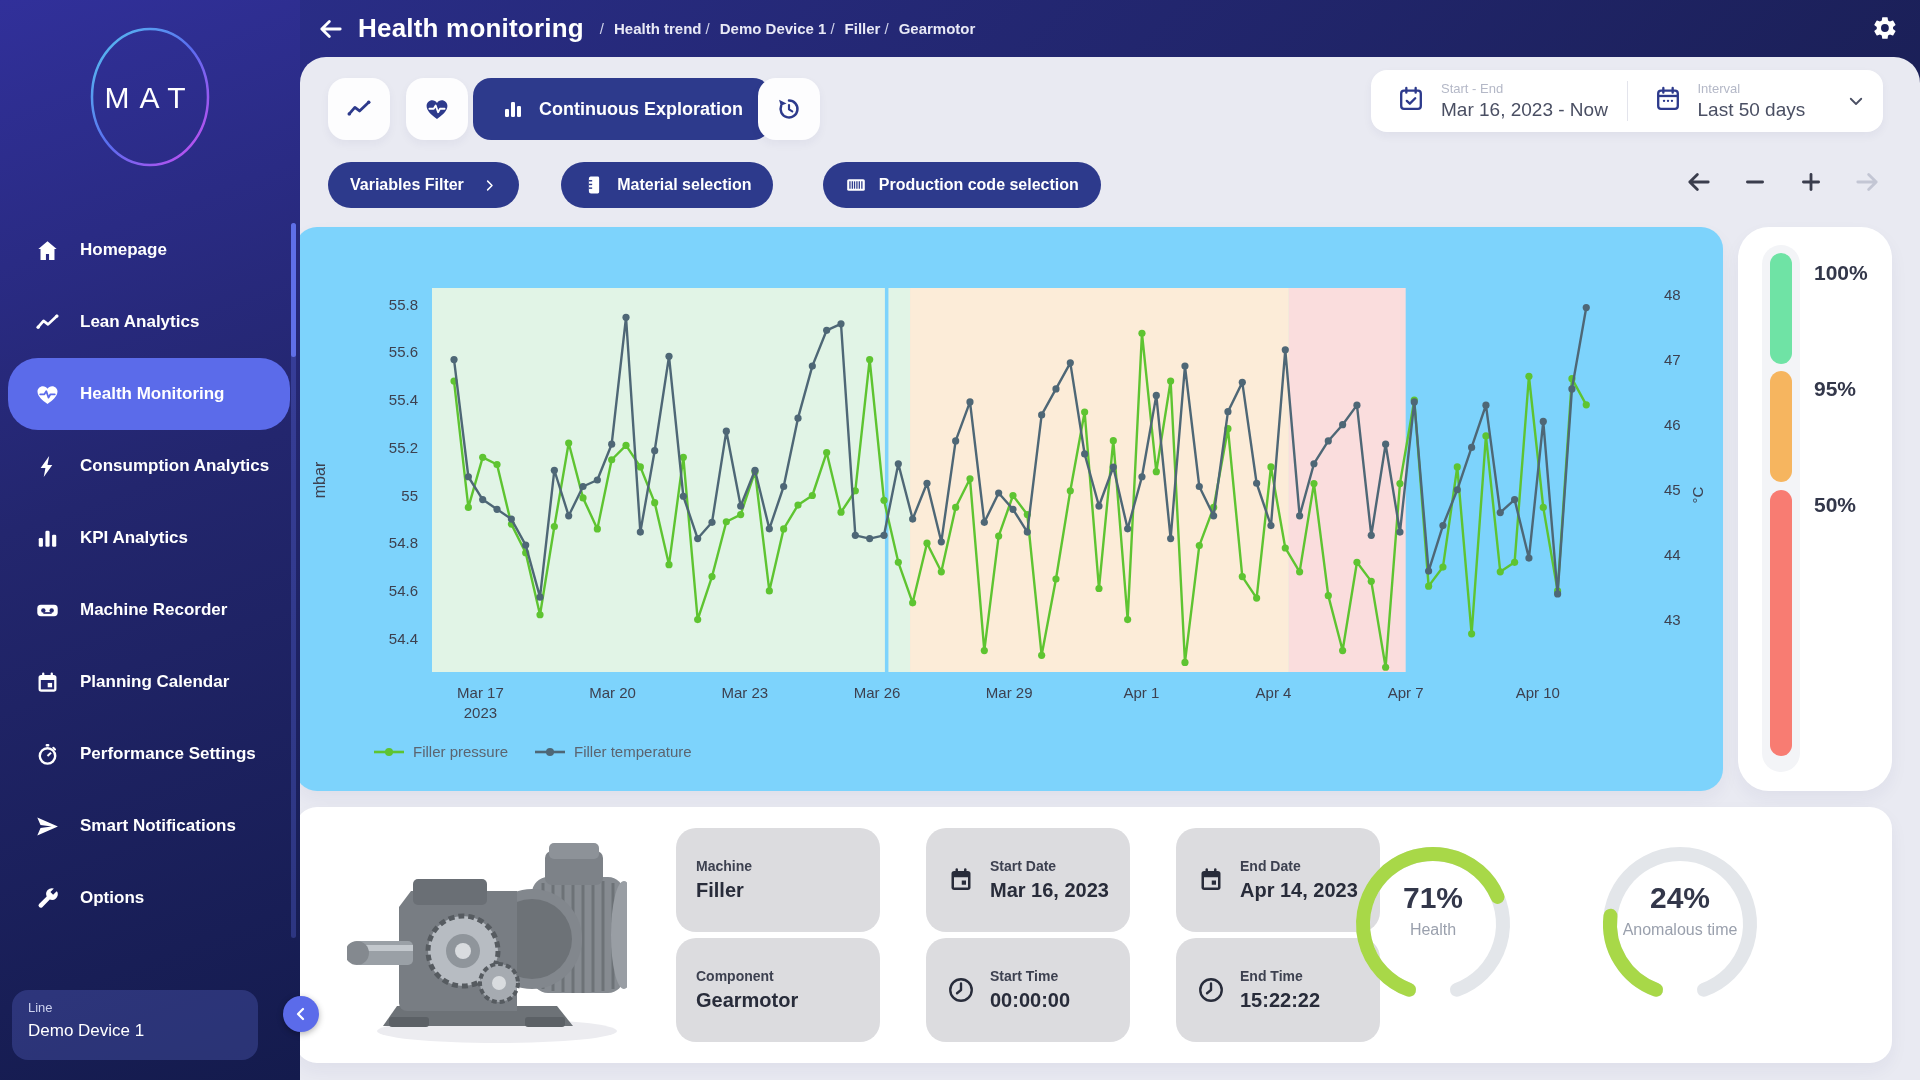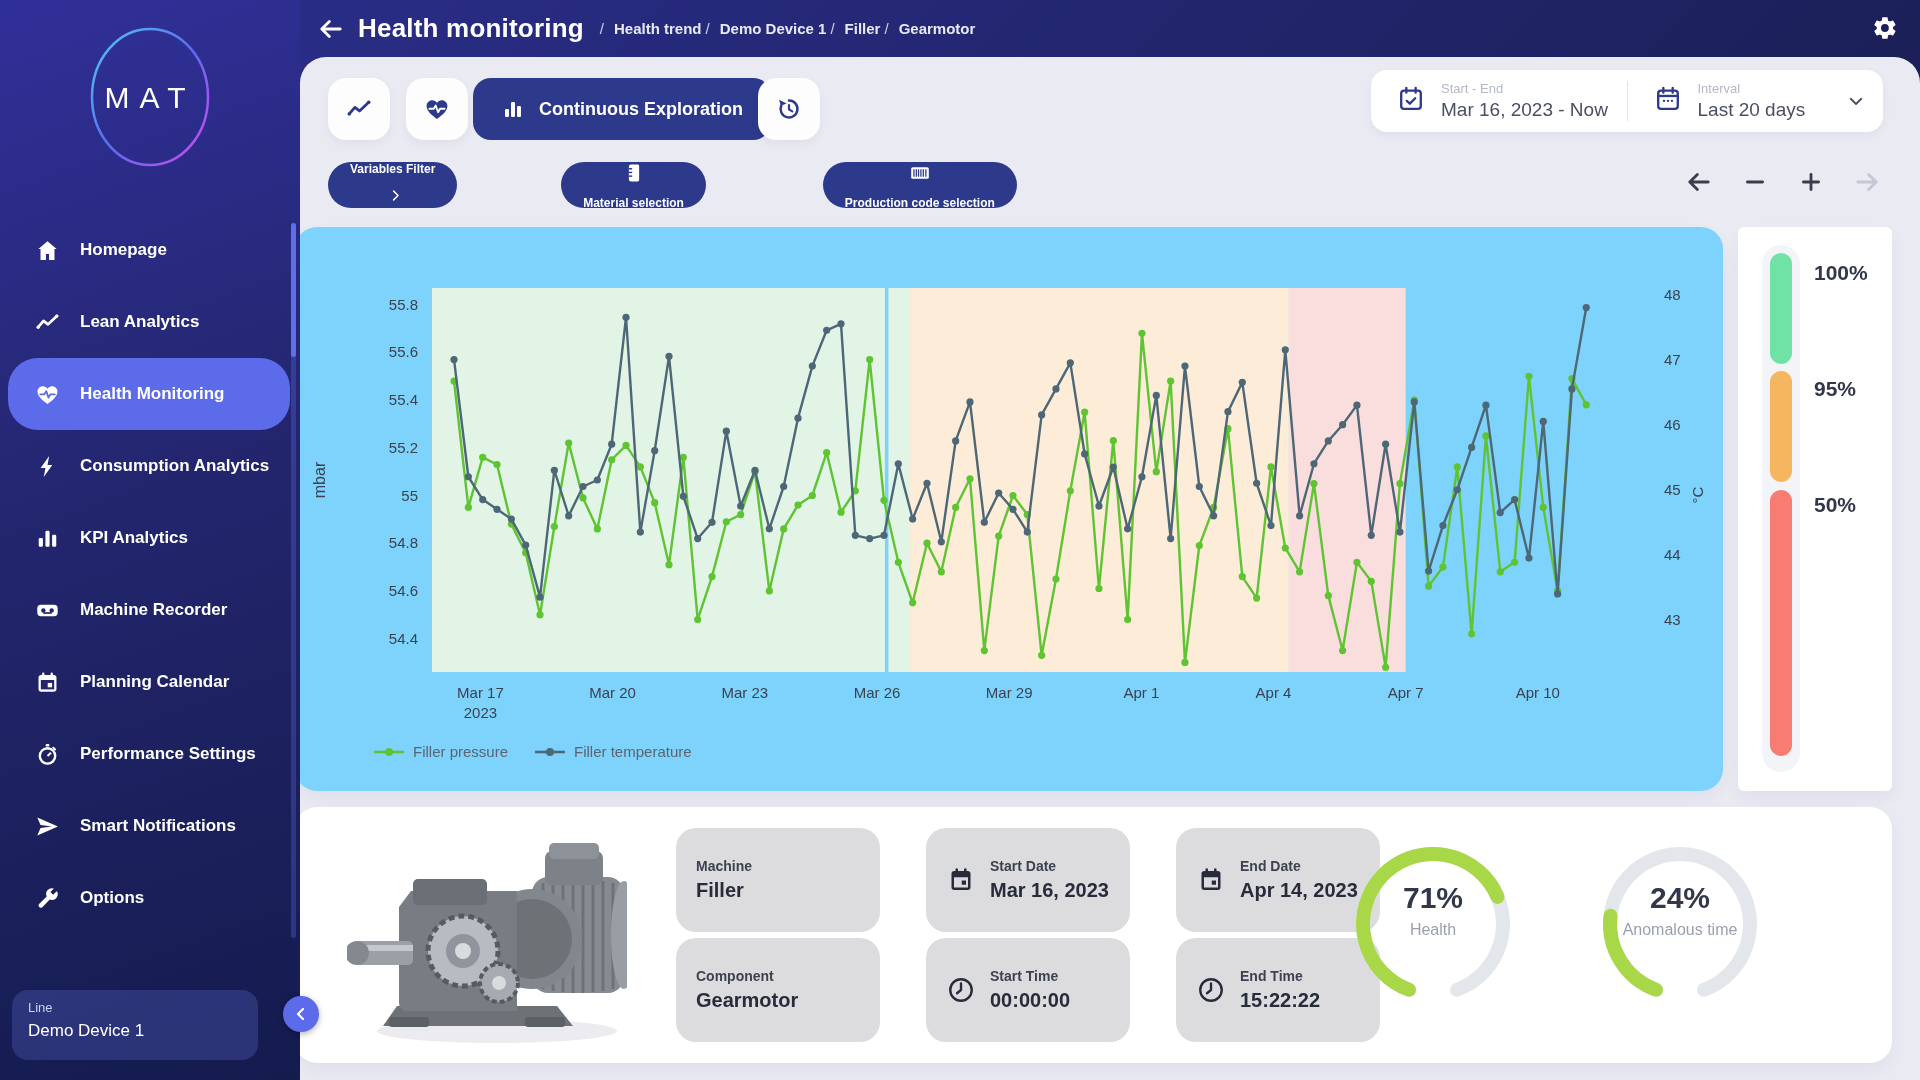--- a/index.html
+++ b/index.html
@@ -53,32 +53,32 @@
   #range-card { position:absolute; right:37px; top:13px; width:512px; height:62px;
     background:#ffffff; border-radius:16px; display:flex; align-items:center;
     box-shadow:0 4px 10px rgba(40,45,90,.05); }
   .range-seg { flex:1; display:flex; align-items:center; padding-left:26px; gap:16px; cursor:pointer; }
   .range-div { width:1px; height:40px; background:#e3e4ec; }
   .range-texts .rlabel { font-size:13px; color:#b4b8c7; }
   .range-texts .rvalue { font-size:19px; color:#4a4f63; margin-top:3px; }
 
   .pill { position:absolute; top:105px; height:46px; background:#2d3a8c; color:#fff;
     border-radius:23px; display:flex; align-items:center; padding:0 22px; gap:12px;
-    font-size:12px; font-weight:700; cursor:pointer;flex-direction:column; }
+    font-size:16px; font-weight:700; cursor:pointer; }
   .chart-nav { position:absolute; top:112px; display:flex; align-items:center; gap:30px; }
   .cn-btn { cursor:pointer; display:flex; align-items:center; }
 
   #chart-card { position:absolute; left:-5px; top:170px; width:1428px; height:564px;
     background:#7dd3fc; border-radius:22px; box-shadow:0 8px 18px rgba(40,45,90,.05); }
   #chart-card { left:-5px; }
   #legend { position:absolute; left:78px; top:516px; display:flex; gap:26px; align-items:center; }
   .leg-item { display:flex; align-items:center; gap:8px; font-size:15px; color:#5b6470; }
 
   #scale-card { position:absolute; right:28px; top:170px; width:154px; height:564px;
-    background:#fff; border-radius:6px; box-shadow:0 8px 18px rgba(40,45,90,.05); }
+    background:#fff; border-radius:31px; box-shadow:0 8px 18px rgba(40,45,90,.05); }
   #scale-track { position:absolute; left:24px; top:18px; width:38px; height:527px;
     background:#f3f4f7; border-radius:19px; }
   .scale-seg { position:absolute; left:32px; width:22px; border-radius:11px; }
   .scale-label { position:absolute; left:76px; font-size:21px; font-weight:800; color:#33374a; }
 
   #detail-card { position:absolute; left:-5px; top:750px; width:1597px; height:256px;
     background:#fff; border-radius:22px; box-shadow:0 8px 18px rgba(40,45,90,.05); }
   .info-card { position:absolute; width:204px; height:104px; background:#dcdcdf; border-radius:20px;
     display:flex; align-items:center; padding:0 20px; gap:14px; }
   .info-texts .ilabel { font-size:14px; font-weight:700; color:#3d4150; }
@@ -290,21 +290,21 @@
               <rect x="3.6" y="4.8" width="16.8" height="15.6" rx="2.4" fill="none" stroke="#2d3a8c" stroke-width="2"></rect>
               <line x1="8" y1="2.6" x2="8" y2="6.6" stroke="#2d3a8c" stroke-width="2" stroke-linecap="round"></line>
               <line x1="16" y1="2.6" x2="16" y2="6.6" stroke="#2d3a8c" stroke-width="2" stroke-linecap="round"></line>
               <line x1="3.6" y1="9.4" x2="20.4" y2="9.4" stroke="#2d3a8c" stroke-width="2"></line>
               <circle cx="8.6" cy="13.6" r="1" fill="#2d3a8c"></circle>
               <circle cx="12" cy="13.6" r="1" fill="#2d3a8c"></circle>
               <circle cx="15.4" cy="13.6" r="1" fill="#2d3a8c"></circle>
             </svg></span>
         <span class="range-texts">
           <div class="rlabel">Interval</div>
-          <div class="rvalue">Last 20 days</div>
+          <div class="rvalue">Last 50 days</div>
         </span>
         <svg width="18" height="18" viewBox="0 0 24 24" style="margin-left:26px">
           <polyline points="5,9 12,16 19,9" fill="none" stroke="#4a4f63" stroke-width="2.4" stroke-linecap="round" stroke-linejoin="round"></polyline>
         </svg>
       </div>
     </div>
 
     <div id="filter-row">
         <div class="pill" style="left: 28px;">
           <span>Variables Filter</span>

